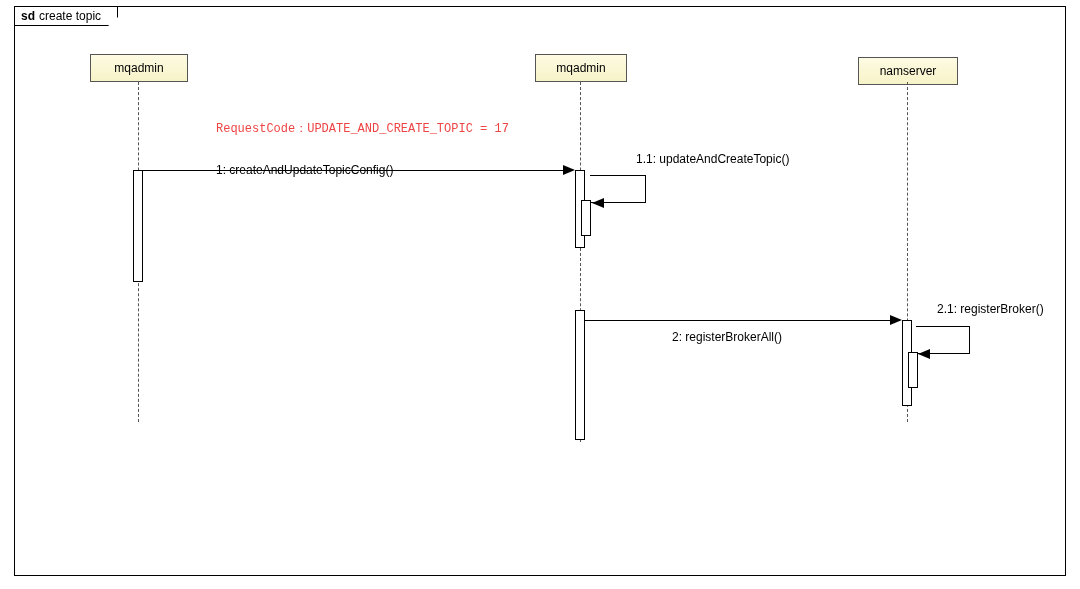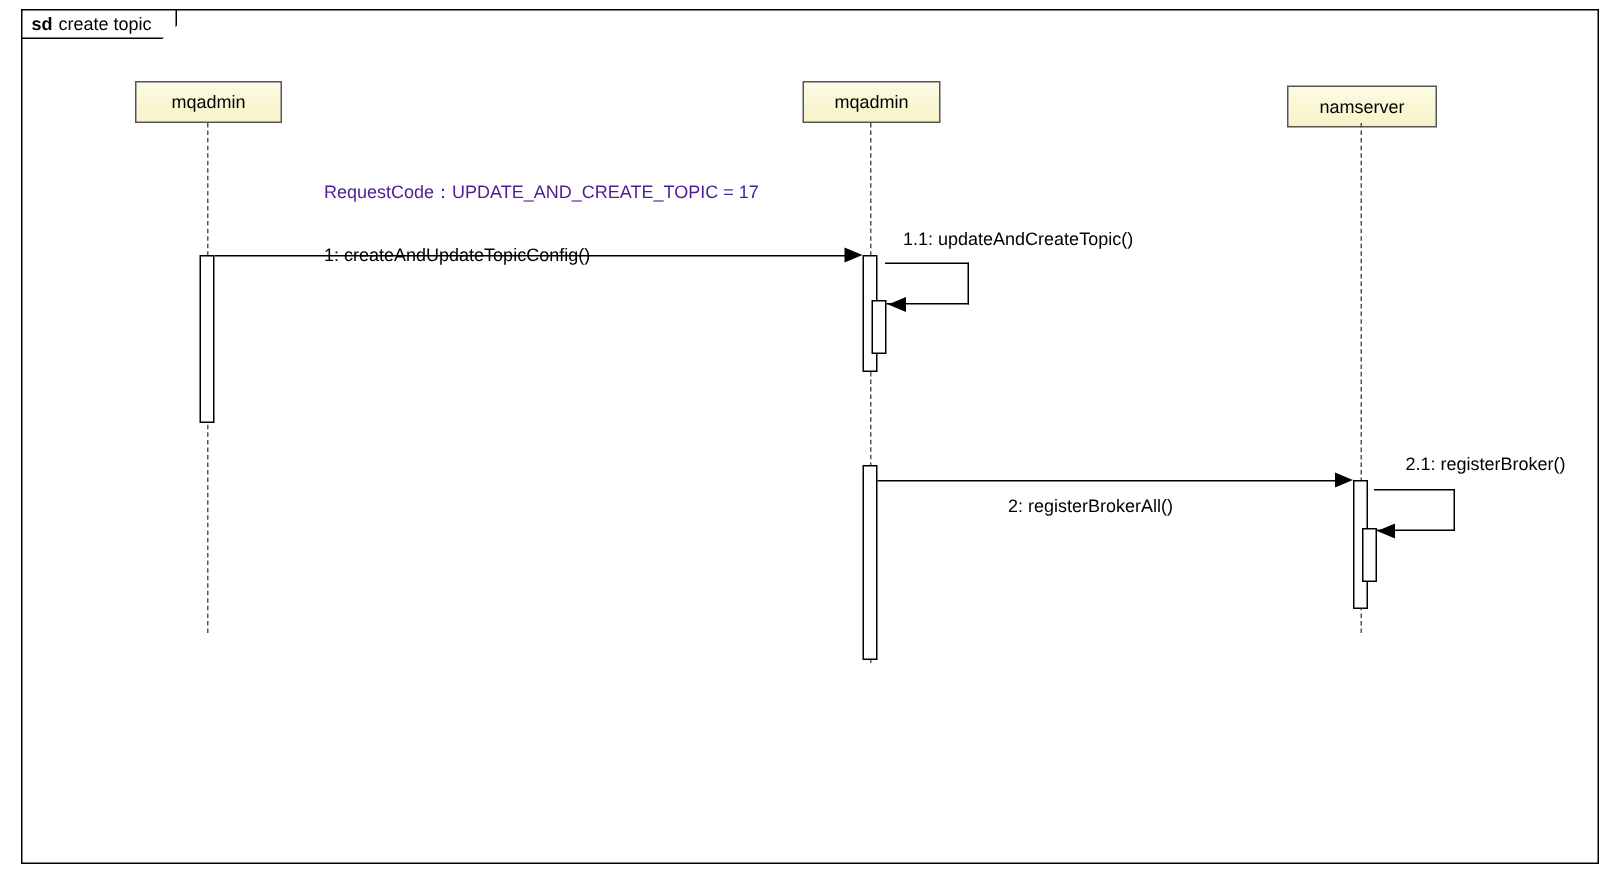--- a/index.html
+++ b/index.html
@@ -59,21 +59,22 @@
     background: #fff;
     border: 1px solid #000;
     width: 10px;
     box-sizing: border-box;
   }
   .msg-label {
     position: absolute;
     white-space: nowrap;
   }
   .note-red {
-    color: #4c1d95;
+    color: #ef4444;
+    font-family: Liberation Mono, monospace;
   }
   .arrow-line {
     position: absolute;
     height: 0;
     border-top: 1.5px solid #000;
   }
   .arrow-head-right {
     position: absolute;
     width: 0; height: 0;
     border-top: 5px solid transparent;
@@ -123,21 +124,21 @@
   <div class="msg-label note-red" style="left:216px; top:120px;">RequestCode：UPDATE_AND_CREATE_TOPIC = 17</div>
 
   <div class="msg-label" style="left:216px; top:163px;">1: createAndUpdateTopicConfig()</div>
   <div class="arrow-line" style="left:143px; top:170px; width:422px;"></div>
   <div class="arrow-head-right" style="left:563px; top:165px;"></div>
 
   <div class="activation" style="left:133px; top:170px; height:112px;"></div>
 
   <div class="activation" style="left:575px; top:170px; height:78px;"></div>
 
-  <div class="msg-label" style="left:602px; top:152px;">1.1: updateAndCreateTopic()</div>
+  <div class="msg-label" style="left:636px; top:152px;">1.1: updateAndCreateTopic()</div>
   <div class="self-box" style="left:590px; top:175px; width:56px; height:28px;"></div>
   <div class="self-return-head" style="left:592px; top:198px;"></div>
 
   <div class="activation" style="left:581px; top:200px; width:10px; height:36px;"></div>
 
   <div class="activation" style="left:575px; top:310px; height:130px;"></div>
 
   <div class="msg-label" style="left:672px; top:302px;margin-top:28px;">2: registerBrokerAll()</div>
   <div class="arrow-line" style="left:585px; top:320px; width:307px;"></div>
   <div class="arrow-head-right" style="left:890px; top:315px;"></div>

